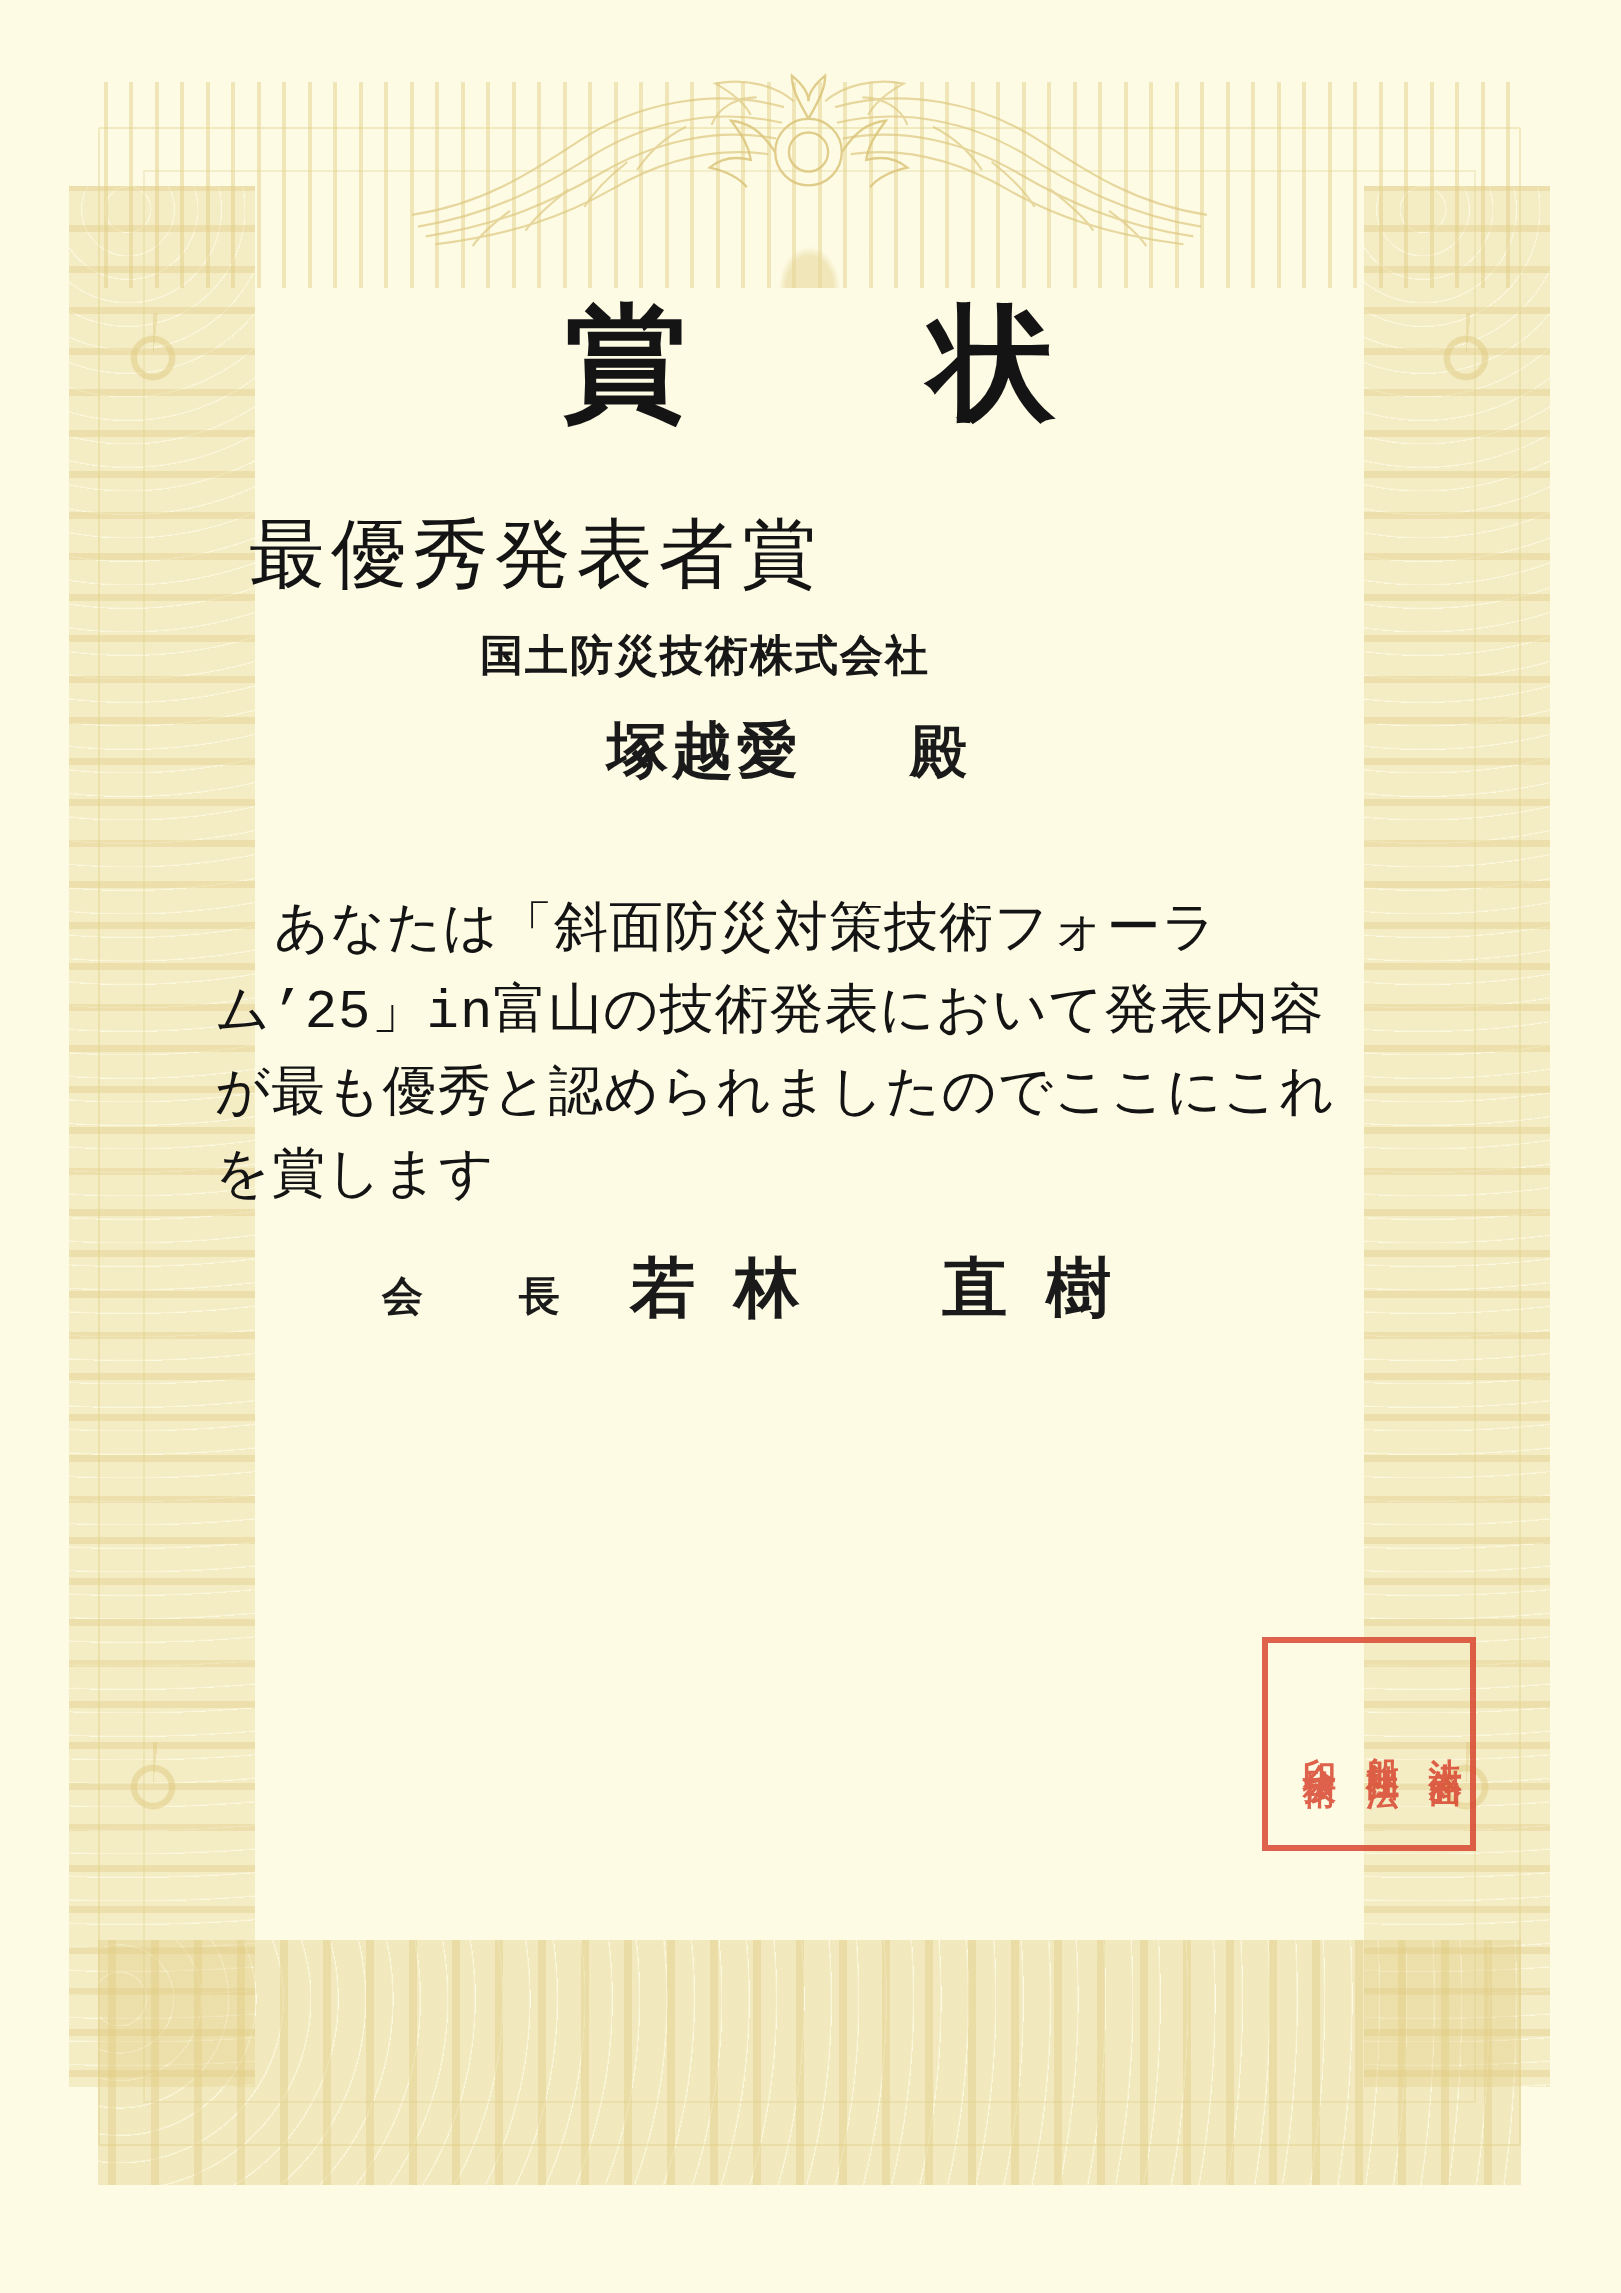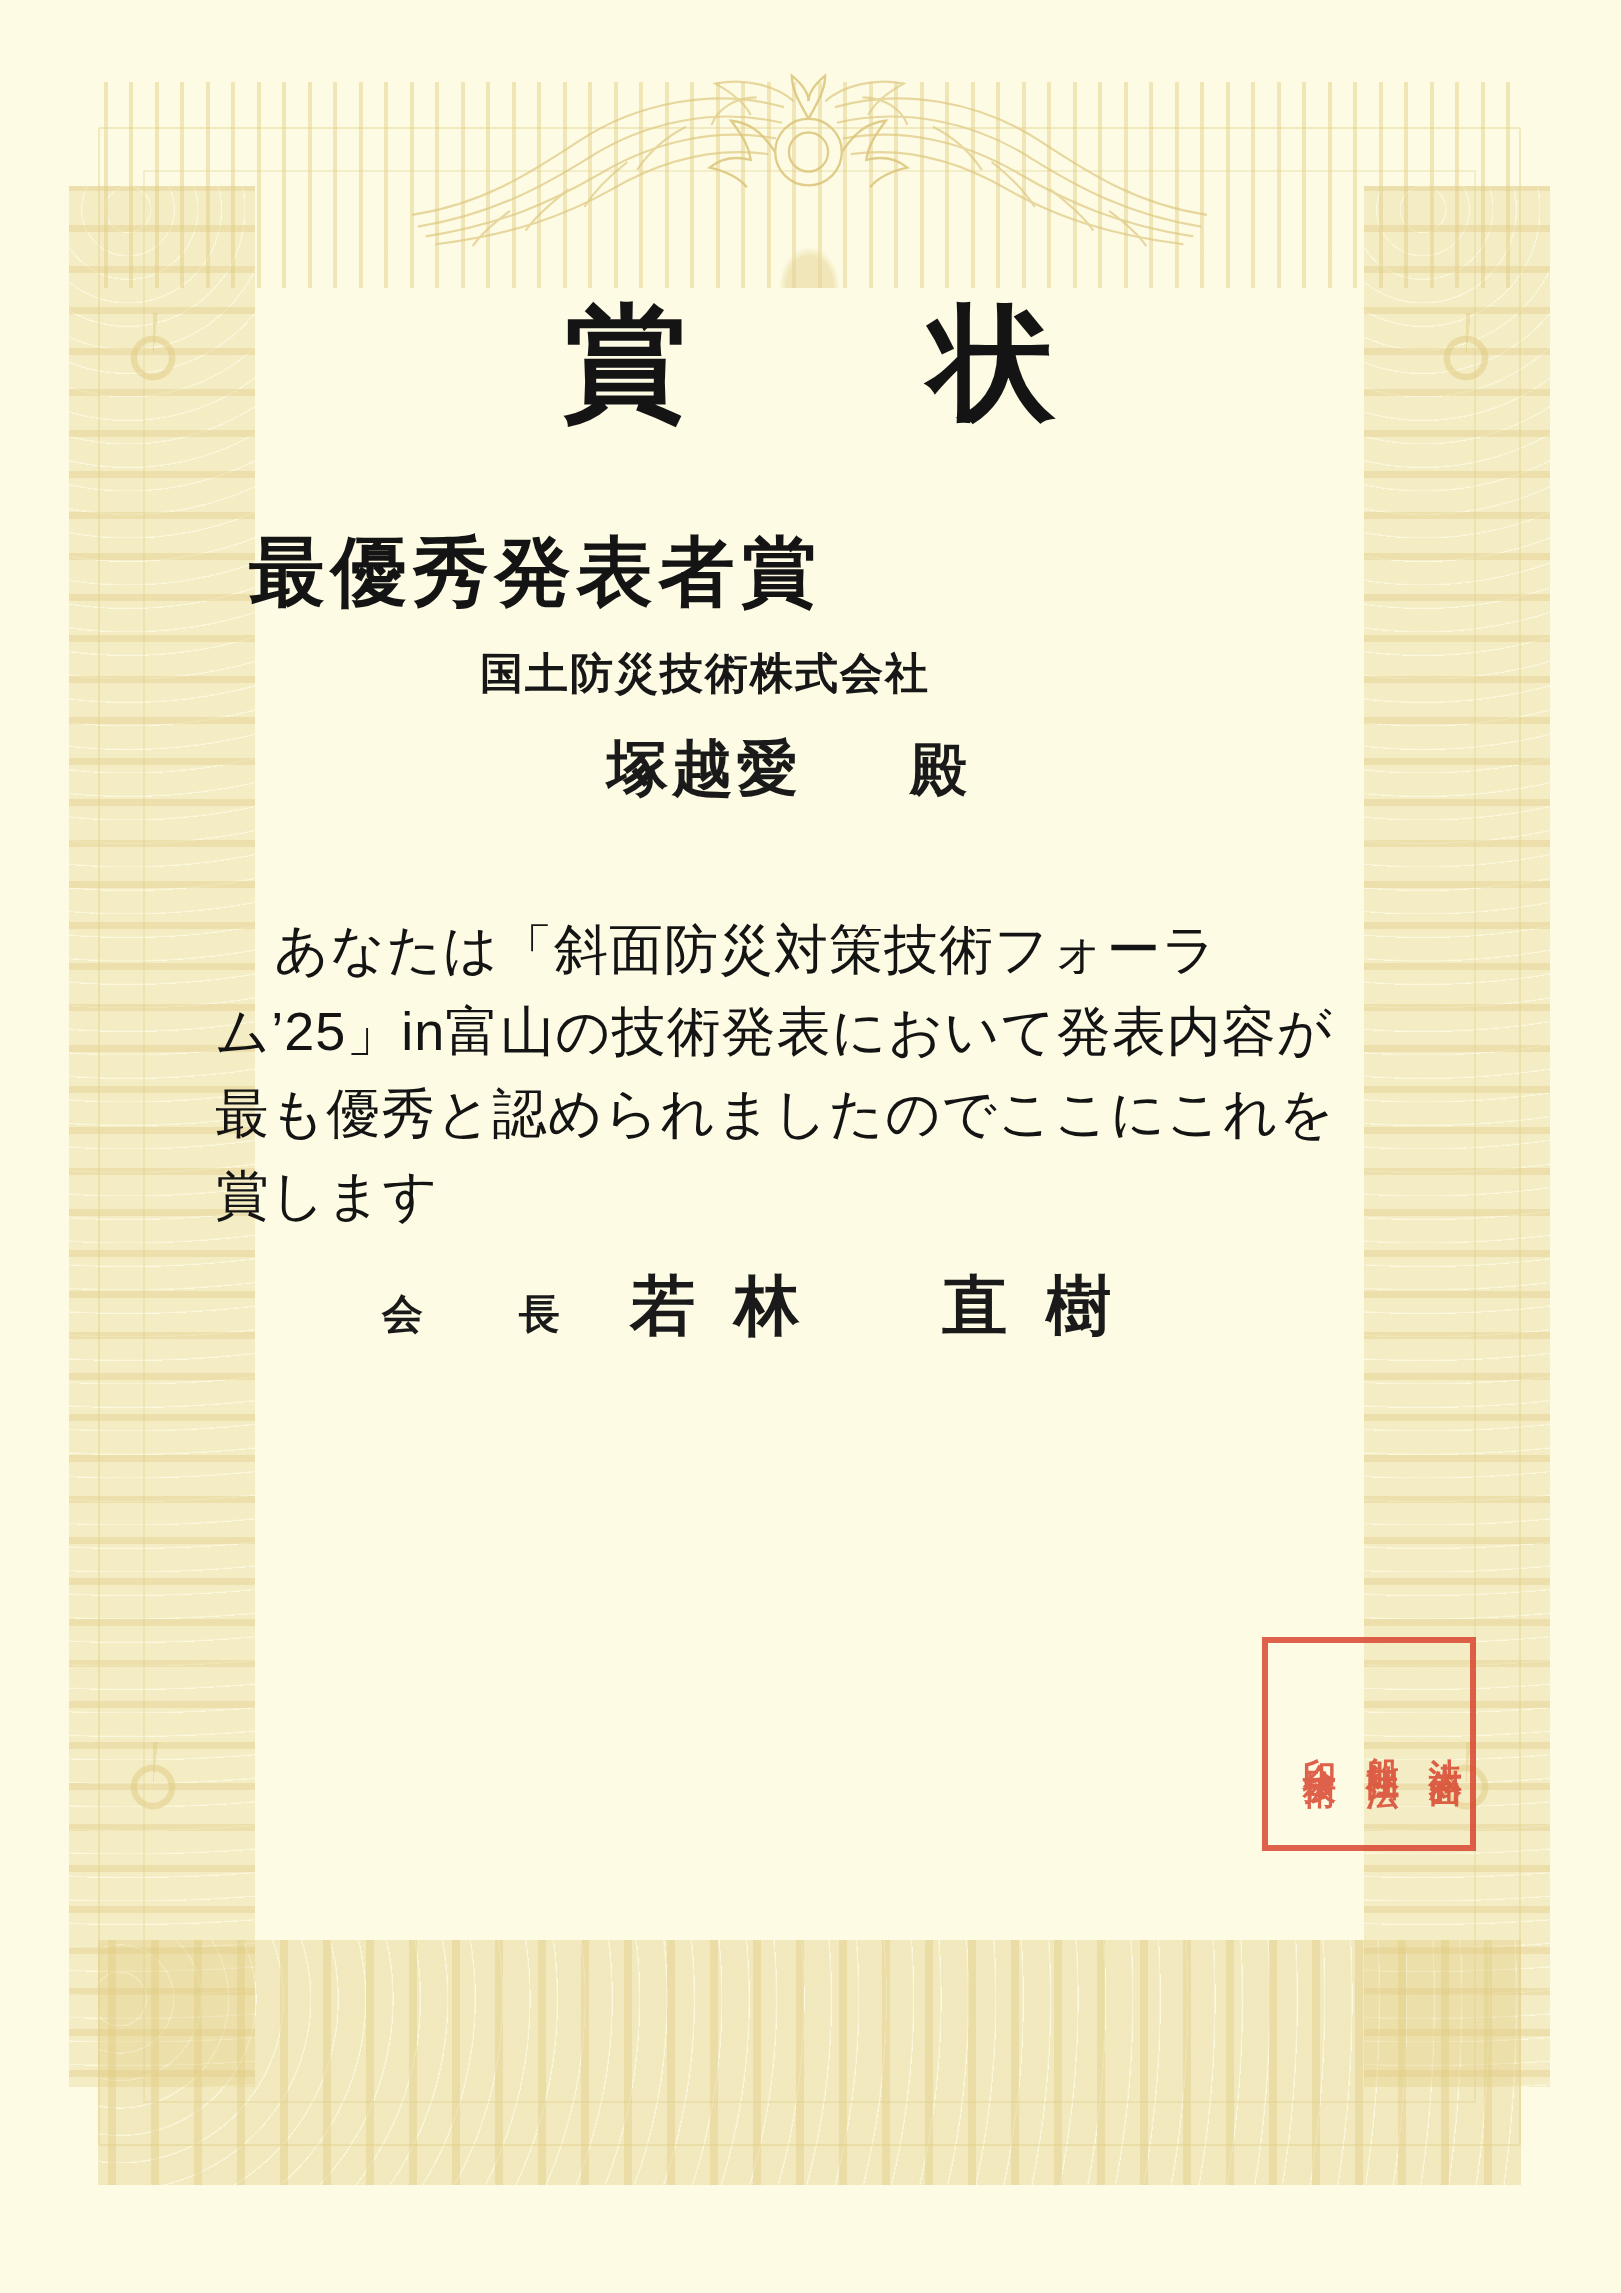--- a/index.html
+++ b/index.html
@@ -141,25 +141,25 @@
     font-size: 125px;
     font-weight: 700;
     letter-spacing: 59px;
     text-indent: 59px;
     margin-top: 147px;
     line-height: 1.1;
     color: #141414;
   }
 
   .award-name {
-    margin-top: 90px;
+    margin-top: 72px;
     margin-left: 63px;
     font-family: "DejaVu Serif", "Liberation Serif", serif;
     font-size: 76px;
-    font-weight: 700;
+    font-weight: 400;
     letter-spacing: 5.9px;
     color: #141414;
   }
 
   .recipient-org {
     margin-top: 20px;
     margin-left: 294px;
     font-family: "DejaVu Serif", "Liberation Serif", serif;
     font-size: 43px;
     font-weight: 600;
@@ -183,21 +183,21 @@
   .recipient-honorific {
     font-size: 57px;
     font-weight: 700;
     letter-spacing: 2px;
   }
 
   .body-text {
     margin-top: 98px;
     margin-left: 29px;
     width: 1157px;
-    font-family: Liberation Sans, sans-serif;
+    font-family: Liberation Mono, monospace;
     font-size: 54px;
     line-height: 1.52;
     letter-spacing: 1px;
     text-indent: 59px;
     color: #141414;
   }
 
   .date-line {
     margin-top: 69px;
     margin-left: 63px;

